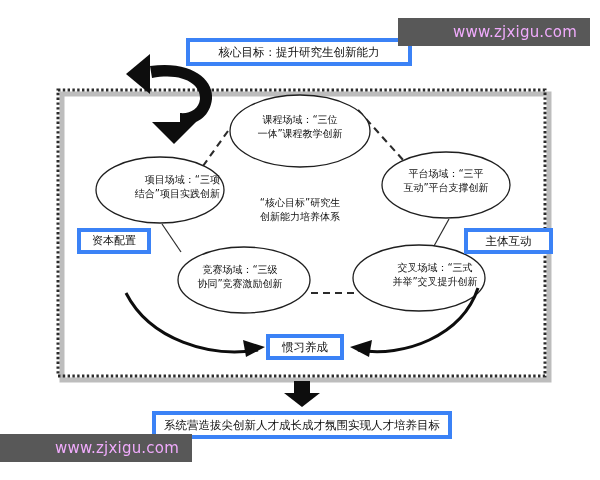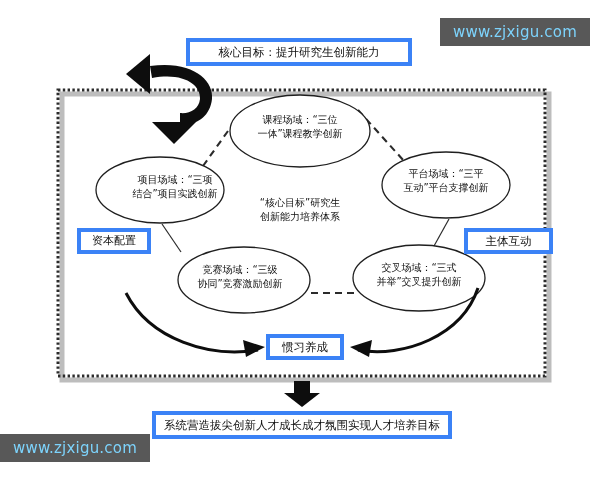--- a/index.html
+++ b/index.html
@@ -9,25 +9,25 @@
     font-family:"DejaVu Sans","Liberation Sans",sans-serif;
     position:relative;
     overflow:hidden;
   }
   #stage{position:absolute;left:0;top:0;width:600px;height:480px;}
   #diagram-svg{position:absolute;left:0;top:0;width:600px;height:480px;}
 
   .wm{
     position:absolute;
     background:#585858;
-    color:#7dd3fc;
+    color:#f0abfc;
     font-family:"DejaVu Sans","Liberation Sans",sans-serif;
     font-size:15px;
     letter-spacing:.2px;
-    display:flex;align-items:center;justify-content:center;
+    display:flex;align-items:center;justify-content:center;padding-left:42px;
   }
   #wm-top{right:10px;top:18px;width:150px;height:28px;}
   #wm-bottom{left:0px;bottom:18px;width:150px;height:28px;}
 
   .cnbox{
     position:absolute;
     border:4px solid #3b82f6;
     background:#ffffff;
     display:flex;align-items:center;justify-content:center;
     text-align:center;
@@ -46,24 +46,24 @@
     position:absolute;
     text-align:center;
     color:#111;
     font-family:"DejaVu Sans","Liberation Serif",serif;
     font-size:10px;
     line-height:1.35;
     pointer-events:none;
     white-space:pre-line;
   }
   #label-course{left:233px;top:113px;width:134px;}
-  #label-project{left:114px;top:173px;width:122px;}
+  #label-project{left:98px;top:173px;width:122px;text-align:right;}
   #label-platform{left:385px;top:167px;width:122px;}
   #label-contest{left:180px;top:263px;width:120px;}
-  #label-cross{left:355px;top:261px;width:128px;}
+  #label-cross{left:355px;top:261px;width:128px;padding-left:16px;}
   #label-center{left:235px;top:196px;width:130px;font-size:10px;}
 </style>
 </head>
 <body>
 
 <div id="stage">
 
   <svg id="diagram-svg" viewBox="0 0 600 480">
 
     <rect x="62" y="94" width="487" height="286" fill="none" stroke="#bdbdbd" stroke-width="5"></rect>

